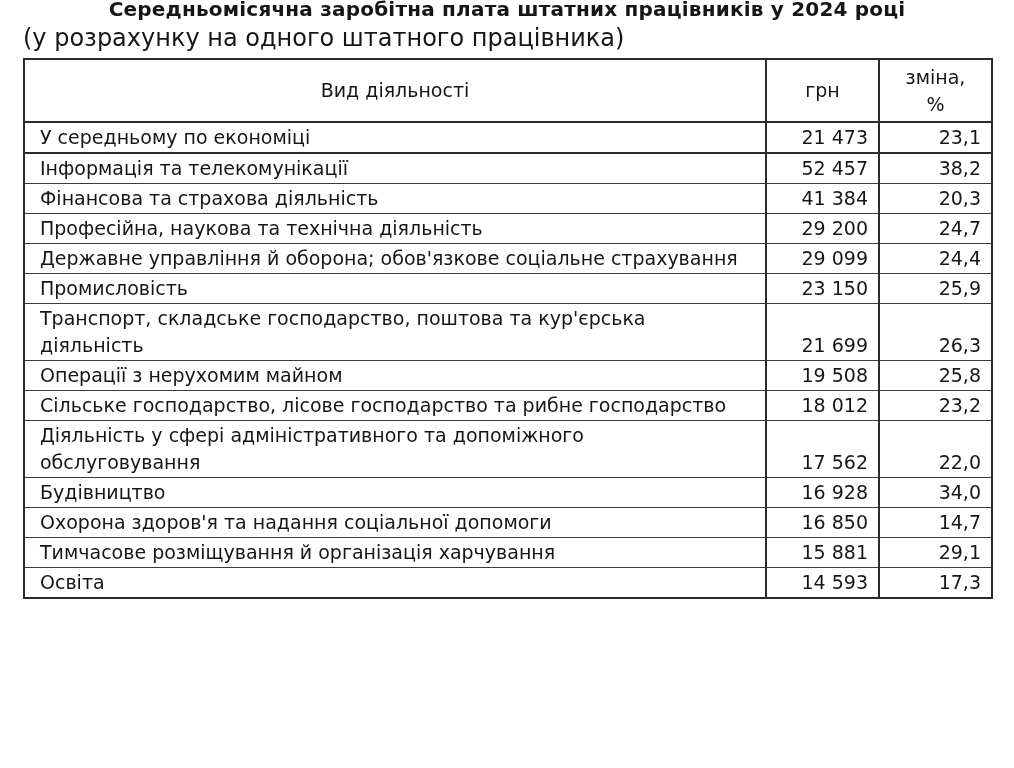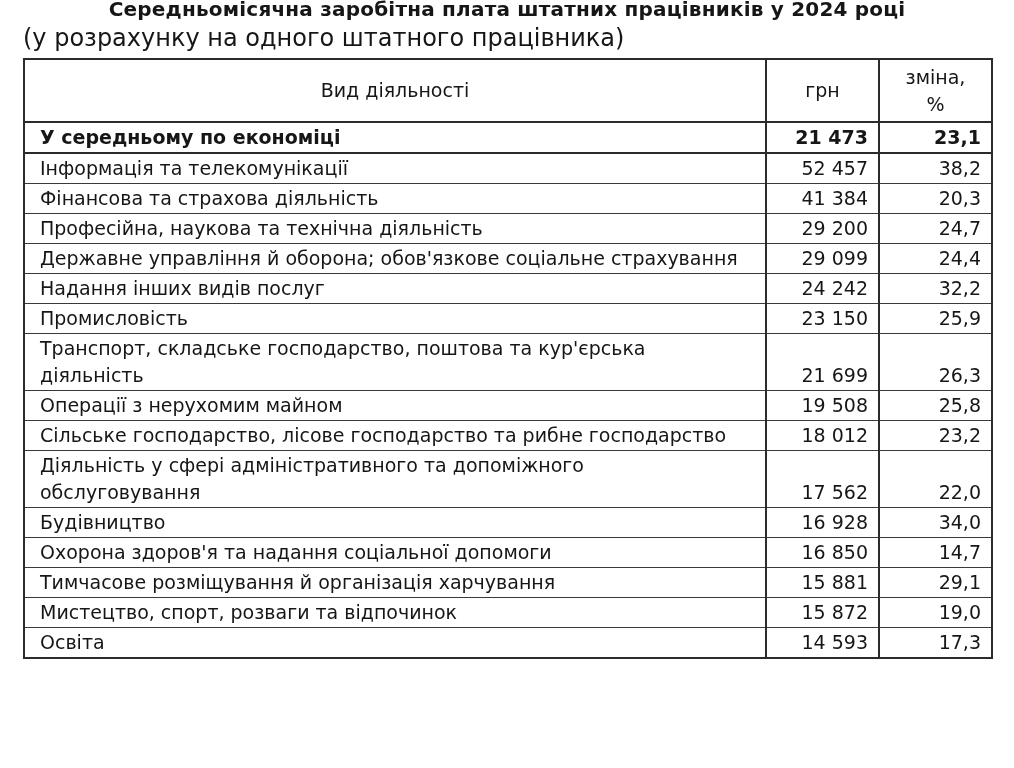--- a/index.html
+++ b/index.html
@@ -62,21 +62,21 @@
   td.activity-cell{
     text-align:left;
     vertical-align:bottom;
   }
   td.num-cell{
     text-align:right;
     vertical-align:bottom;
     padding-right:10px;
   }
   tr.summary-row td{
-    font-weight:bold;
+    font-weight:normal;
     border-bottom:2px solid var(--border-color);
   }
 </style>
 </head>
 <body>
 
 <div class="page">
   <h1 class="page-title">Середньомісячна заробітна плата штатних працівників у 2024 році</h1>
   <div class="page-subtitle">(у розрахунку на одного штатного працівника)</div>
 
@@ -118,25 +118,20 @@
     <td class="num-cell">24,7</td>
   </tr>
 
   <tr class="data-row">
     <td class="activity-cell">Державне управління й оборона; обов'язкове соціальне страхування</td>
     <td class="num-cell">29 099</td>
     <td class="num-cell">24,4</td>
   </tr>
 
 
-  <tr class="data-row">
-    <td class="activity-cell">Надання інших видів послуг</td>
-    <td class="num-cell">24 242</td>
-    <td class="num-cell">32,2</td>
-  </tr>
 
   <tr class="data-row">
     <td class="activity-cell">Промисловість</td>
     <td class="num-cell">23 150</td>
     <td class="num-cell">25,9</td>
   </tr>
 
   <tr class="data-row">
     <td class="activity-cell">Транспорт, складське господарство, поштова та кур'єрська діяльність</td>
     <td class="num-cell">21 699</td>
@@ -172,25 +167,20 @@
     <td class="num-cell">16 850</td>
     <td class="num-cell">14,7</td>
   </tr>
 
   <tr class="data-row">
     <td class="activity-cell">Тимчасове розміщування й організація харчування</td>
     <td class="num-cell">15 881</td>
     <td class="num-cell">29,1</td>
   </tr>
 
-  <tr class="data-row">
-    <td class="activity-cell">Мистецтво, спорт, розваги та відпочинок</td>
-    <td class="num-cell">15 872</td>
-    <td class="num-cell">19,0</td>
-  </tr>
 
   <tr class="data-row">
     <td class="activity-cell">Освіта</td>
     <td class="num-cell">14 593</td>
     <td class="num-cell">17,3</td>
   </tr>
 </tbody>
   </table>
 </div>
 

